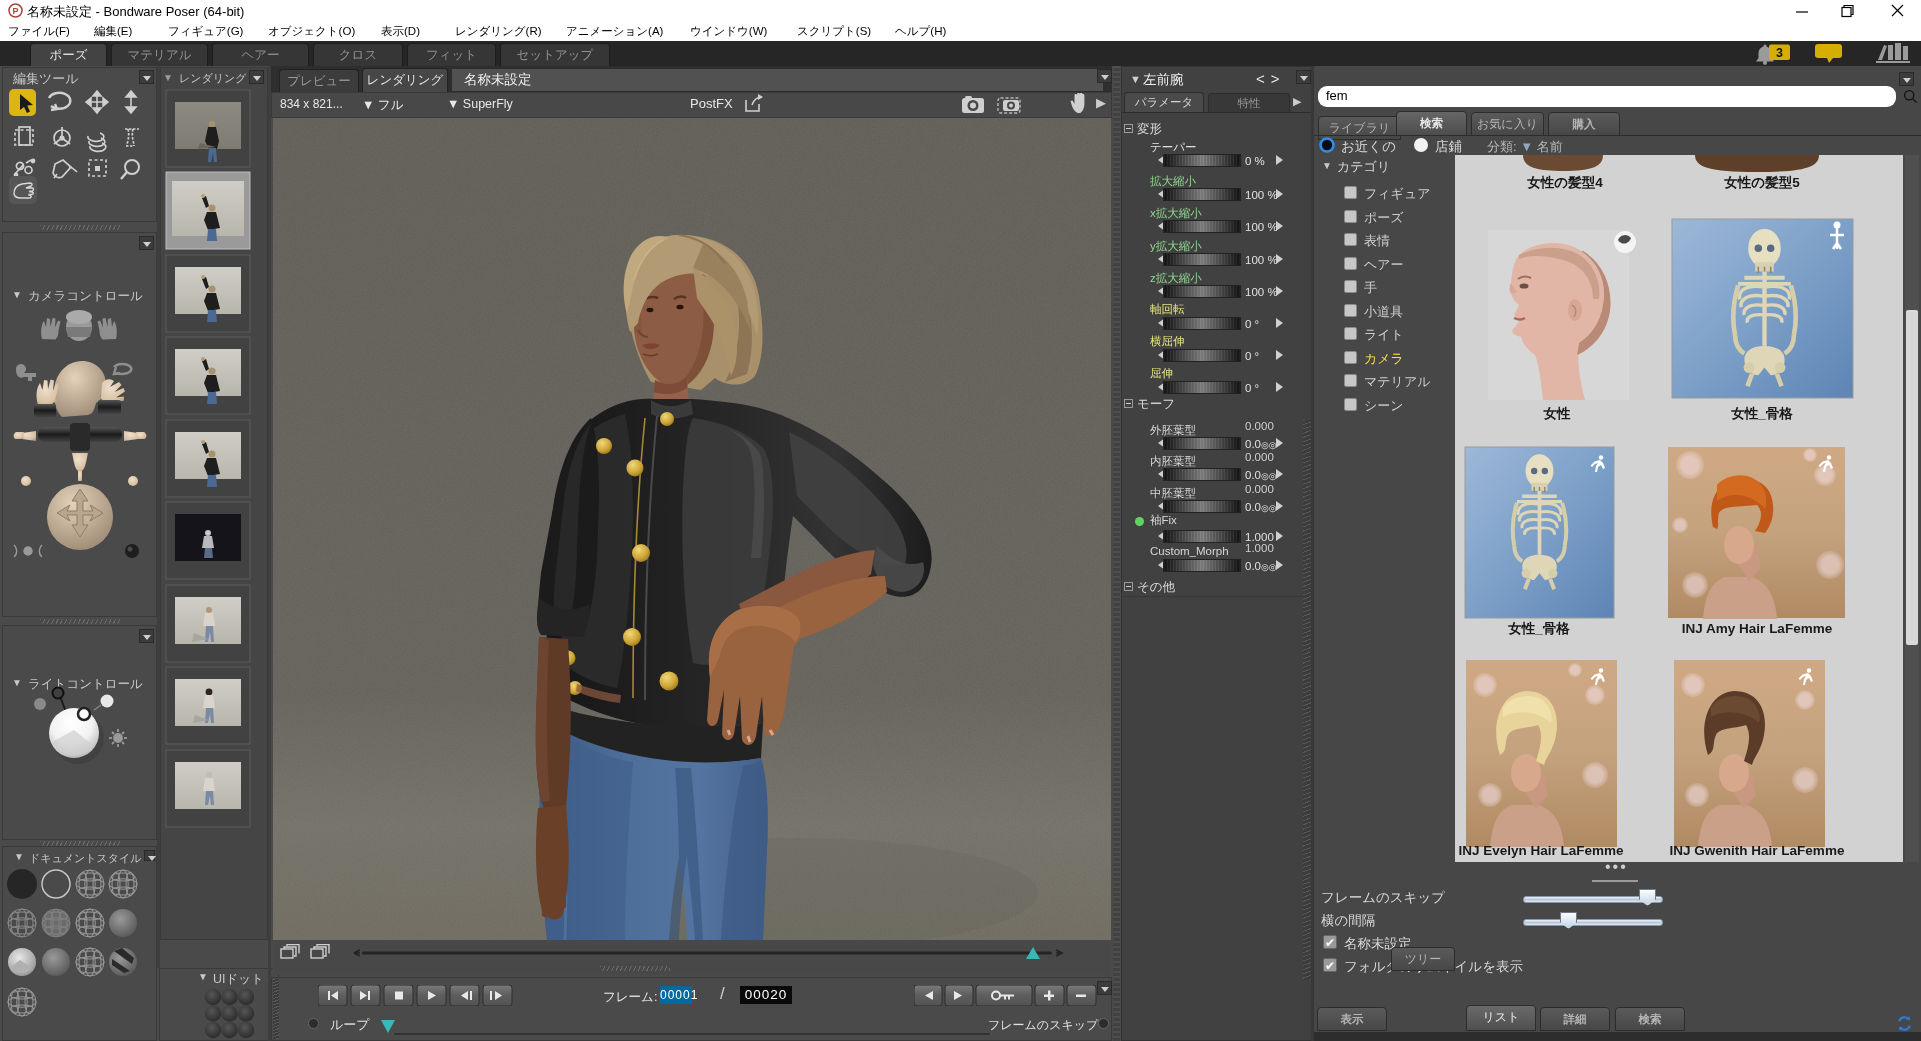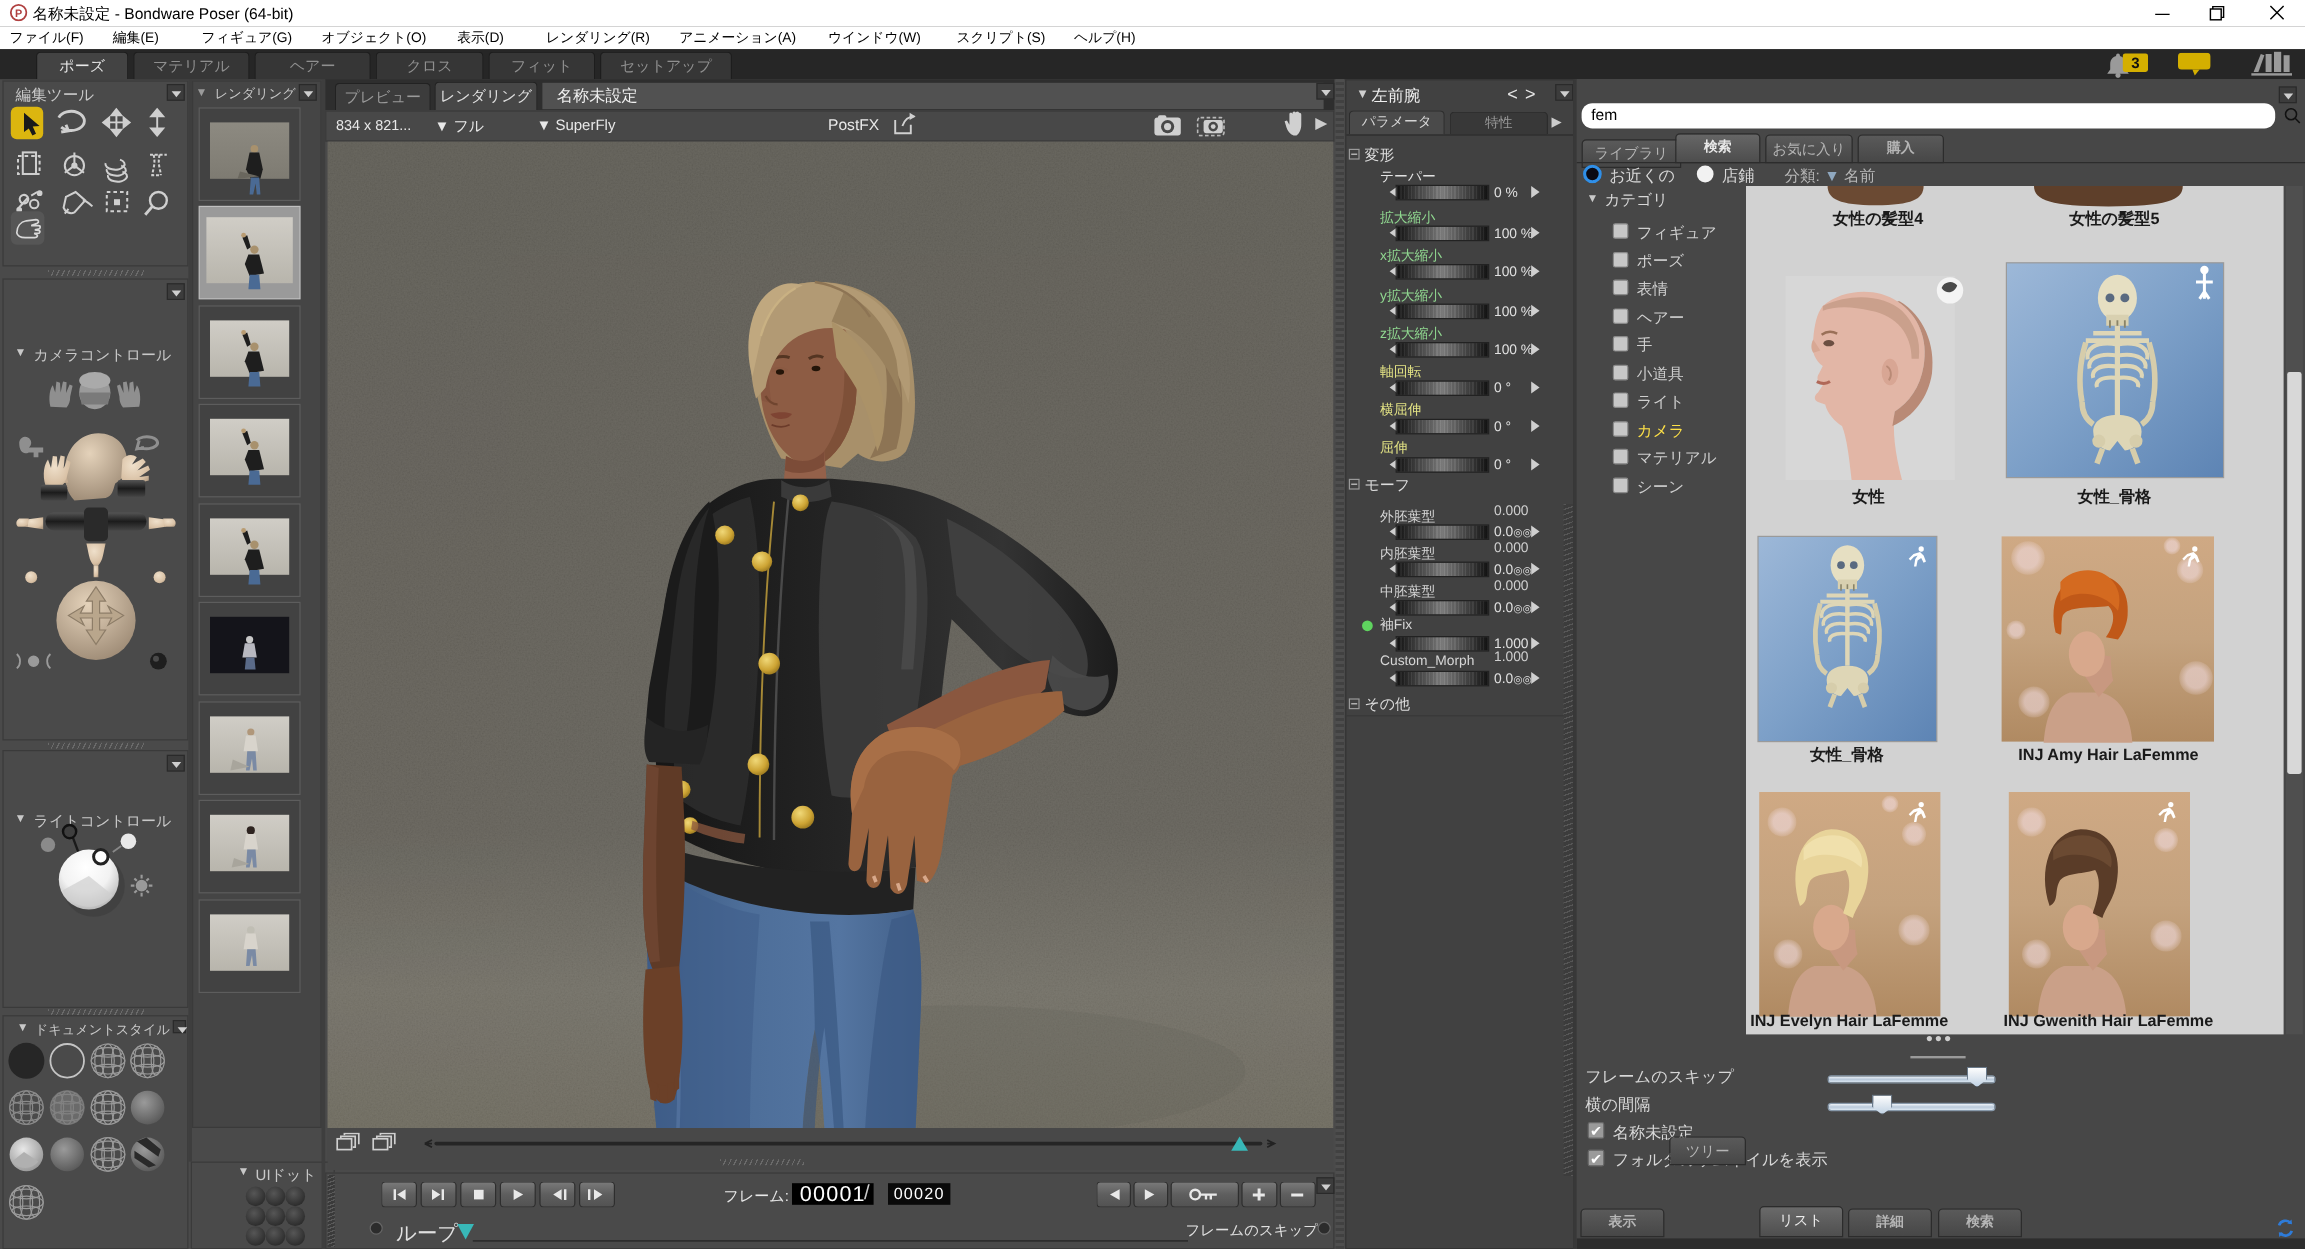--- a/index.html
+++ b/index.html
@@ -578,42 +578,42 @@
   <g fill="#e8e8e8">
     <path d="M10 6 v9 h2 v-9z M20 6 l-7 4.5 7 4.5z"></path>
     <path d="M42 6 l7 4.5 -7 4.5z M50 6 v9 h2 v-9z"></path>
     <rect x="77" y="6.5" width="8" height="8"></rect>
     <path d="M110 6 l8 4.5 -8 4.5z"></path>
     <path d="M150 6 l-7 4.5 7 4.5z M152 6 v9 h2 v-9z"></path>
     <path d="M172 6 v9 h2 v-9z M177 6 l7 4.5 -7 4.5z"></path>
   </g>
 </svg>
 <span class="abs" style="left:603px;top:989px;color:#e8e8e8;font-size:12.5px">フレーム:</span>
-<div class="abs" style="left:660px;top:986px;width:68px;height:18px;background:#000000;color:#fff;font-size:18px;text-align:center;line-height:18px;letter-spacing:1px">00001</div>
+<div class="abs" style="left:660px;top:986px;width:32px;height:18px;background:#0369a1;color:#fff;font-size:12px;text-align:center;line-height:18px;letter-spacing:1px">00001</div>
 <span class="abs" style="left:720px;top:984px;color:#ccc;font-size:17px">/</span>
 <div class="abs" style="left:740px;top:986px;width:52px;height:18px;background:#0a0a0a;color:#fff;font-size:13.5px;text-align:center;line-height:18px;letter-spacing:1px">00020</div>
 <svg class="abs" style="left:914px;top:985px" width="184" height="21" viewBox="0 0 184 21">
   <g>
     <rect x="0" y="0" width="28" height="21" rx="3" fill="url(#abtn)" stroke="#2e2e2e"></rect>
     <rect x="31" y="0" width="28" height="21" rx="3" fill="url(#abtn)" stroke="#2e2e2e"></rect>
     <rect x="62" y="0" width="56" height="21" rx="3" fill="url(#abtn)" stroke="#2e2e2e"></rect>
     <rect x="121" y="0" width="29" height="21" rx="3" fill="url(#abtn)" stroke="#2e2e2e"></rect>
     <rect x="153" y="0" width="29" height="21" rx="3" fill="url(#abtn)" stroke="#2e2e2e"></rect>
   </g>
   <g fill="#e8e8e8">
     <path d="M19 6 l-8 4.5 8 4.5z"></path>
     <path d="M40 6 l8 4.5 -8 4.5z"></path>
     <circle cx="82" cy="10.5" r="4" fill="none" stroke="#e8e8e8" stroke-width="2"></circle>
         <path d="M86 10.5 h14 m-5 0 v4 m-4 -4 v4" stroke="#e8e8e8" stroke-width="2"></path>
     <path d="M130 9.5 h10 v2.5 h-10z M134 5.5 h2.5 v10 h-2.5z"></path>
     <path d="M162 9.5 h10 v2.5 h-10z"></path>
   </g>
 </svg>
 <span class="abs" style="left:308px;top:1018px;width:11px;height:11px;border-radius:50%;background:#2c2c2c;border:1px solid #666"></span>
-<span class="abs" style="left:330px;top:1016px;color:#e0e0e0;font-size:17px">ループ</span>
+<span class="abs" style="left:330px;top:1016px;color:#e0e0e0;font-size:13px">ループ</span>
 <svg class="abs" style="left:380px;top:1018px" width="700" height="18" viewBox="0 0 700 18">
   <path d="M14 16 L610 16" stroke="#2e2e2e" stroke-width="1.5"></path>
   <path d="M1 2 l14 0 -7 13z" fill="#38b8b8"></path>
 </svg>
 <span class="abs" style="left:988px;top:1017px;color:#e0e0e0;font-size:12px">フレームのスキップ</span>
 <span class="abs" style="left:1098px;top:1018px;width:11px;height:11px;border-radius:50%;background:#2c2c2c;border:1px solid #666"></span>
 
 <div class="abs" style="left:1113px;top:66px;width:7px;height:975px;background:repeating-linear-gradient(#4e4e4e 0 2px,#414141 2px 5px)"></div>
 <div class="abs" style="left:157px;top:66px;width:3px;height:902px;background:#3e3e3e"></div>
 <div class="abs" style="left:268px;top:66px;width:3px;height:975px;background:#3e3e3e"></div>

